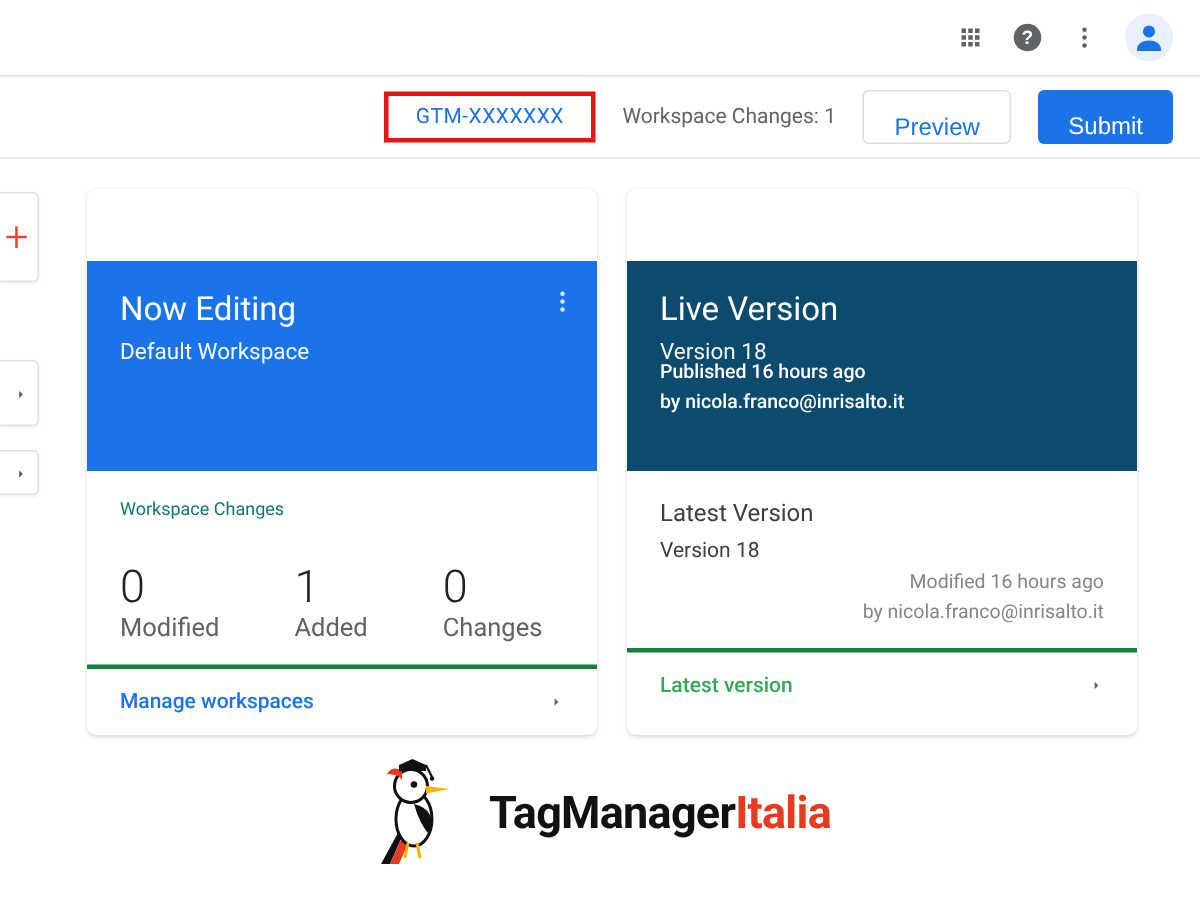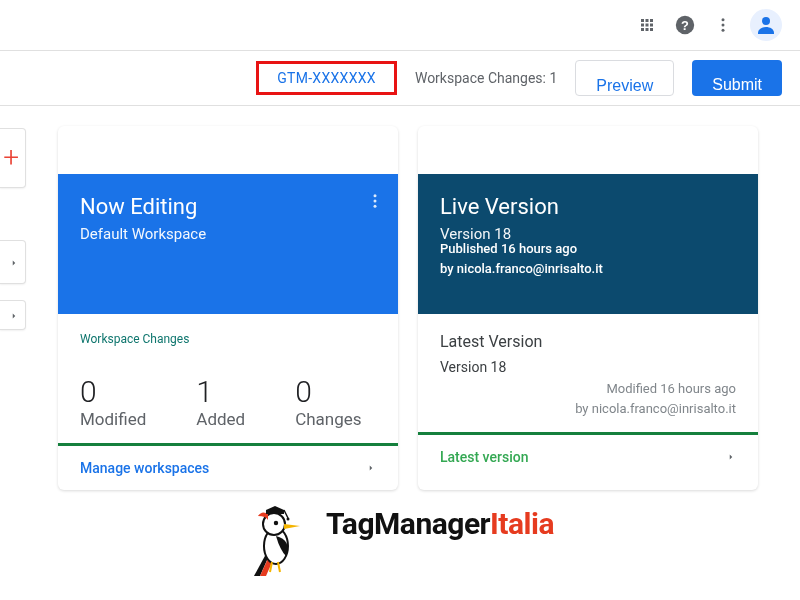--- a/index.html
+++ b/index.html
@@ -158,21 +158,21 @@
   .card-footer.blue-link { color: #1a73e8; }
   .card-footer.green-link { color: #34a853; }
   .card-footer svg { width: 10px; height: 10px; fill: #5f6368; }
 
   
   .logo-wrap {
     position: absolute;
     left: 50%; transform: translateX(-50%);
     bottom: 22px;
     display: flex;
-    align-items: flex-start;
+    align-items: center;
     gap: 20px;
   }
   .bird {
     width: 60px; height: 72px; position: relative;
   }
   .logo-text { font-size: 30px; font-weight: 700; letter-spacing: -.5px; }
   .logo-text .tm { color: #111; }
   .logo-text .it { color: #e63b1f; }
 </style>
 </head>

